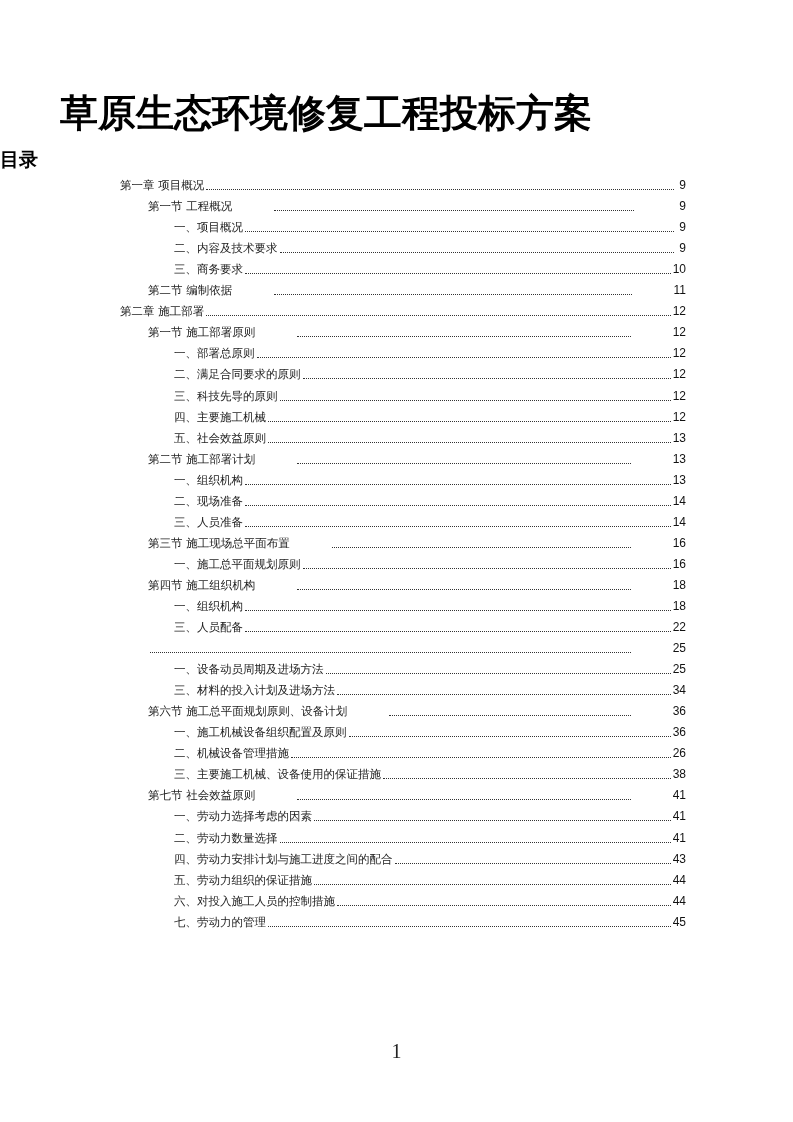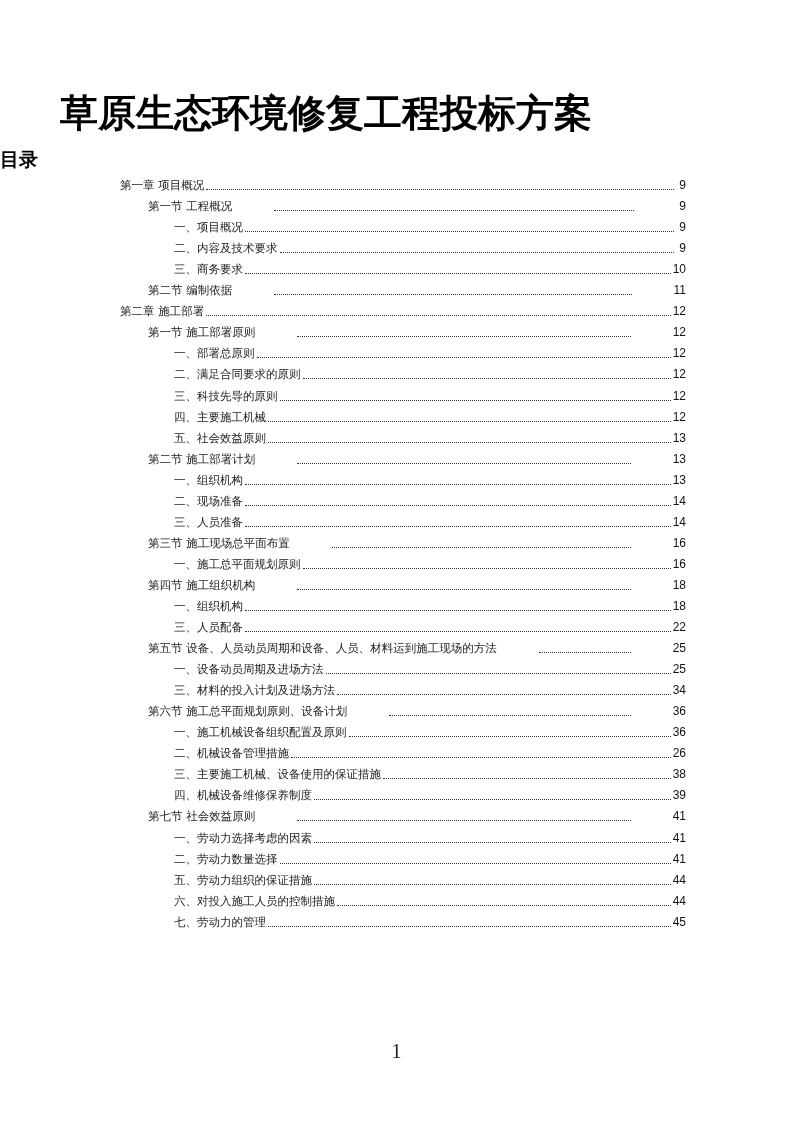--- a/index.html
+++ b/index.html
@@ -148,21 +148,20 @@
       <span class="toc-label">一、组织机构</span>
       <span class="toc-leader"></span>
       <span class="toc-page">18</span>
     </div>
     <div class="toc-row l3">
       <span class="toc-label">三、人员配备</span>
       <span class="toc-leader"></span>
       <span class="toc-page">22</span>
     </div>
     <div class="toc-row l2">
-      <span class="toc-label">第五节  设备、人员动员周期和设备、人员、材料运到施工现场的方法</span>
       <span class="toc-leader"></span>
       <span class="toc-page">25</span>
     </div>
     <div class="toc-row l3">
       <span class="toc-label">一、设备动员周期及进场方法</span>
       <span class="toc-leader"></span>
       <span class="toc-page">25</span>
     </div>
     <div class="toc-row l3">
       <span class="toc-label">三、材料的投入计划及进场方法</span>
@@ -182,41 +181,41 @@
     <div class="toc-row l3">
       <span class="toc-label">二、机械设备管理措施</span>
       <span class="toc-leader"></span>
       <span class="toc-page">26</span>
     </div>
     <div class="toc-row l3">
       <span class="toc-label">三、主要施工机械、设备使用的保证措施</span>
       <span class="toc-leader"></span>
       <span class="toc-page">38</span>
     </div>
-    <div class="toc-row l3">
-      <span class="toc-label">四、机械设备维修保养制度</span>
-      <span class="toc-leader"></span>
-      <span class="toc-page">39</span>
-    </div>
     <div class="toc-row l2">
       <span class="toc-label">第七节  社会效益原则</span>
       <span class="toc-leader"></span>
       <span class="toc-page">41</span>
     </div>
     <div class="toc-row l3">
       <span class="toc-label">一、劳动力选择考虑的因素</span>
       <span class="toc-leader"></span>
       <span class="toc-page">41</span>
     </div>
     <div class="toc-row l3">
       <span class="toc-label">二、劳动力数量选择</span>
       <span class="toc-leader"></span>
       <span class="toc-page">41</span>
     </div>
     <div class="toc-row l3">
+      <span class="toc-label">四、劳动力安排计划与施工进度之间的配合</span>
+      <span class="toc-leader"></span>
+      <span class="toc-page">43</span>
+    </div>
+    <div class="toc-row l3">
       <span class="toc-label">五、劳动力组织的保证措施</span>
       <span class="toc-leader"></span>
       <span class="toc-page">44</span>
     </div>
     <div class="toc-row l3">
       <span class="toc-label">六、对投入施工人员的控制措施</span>
       <span class="toc-leader"></span>
       <span class="toc-page">44</span>
     </div>
     <div class="toc-row l3">

